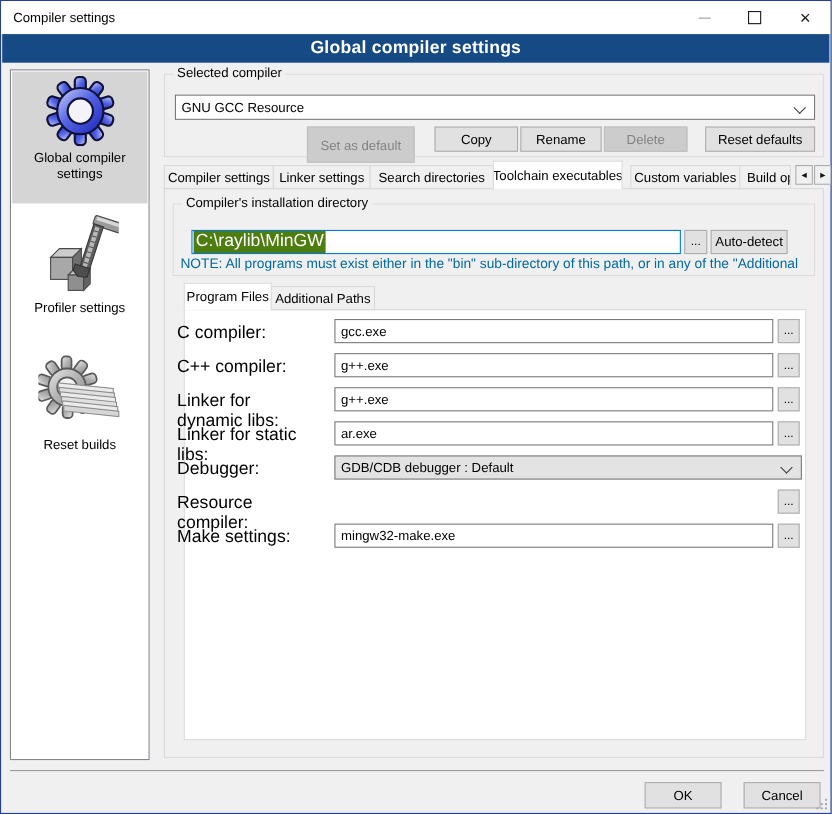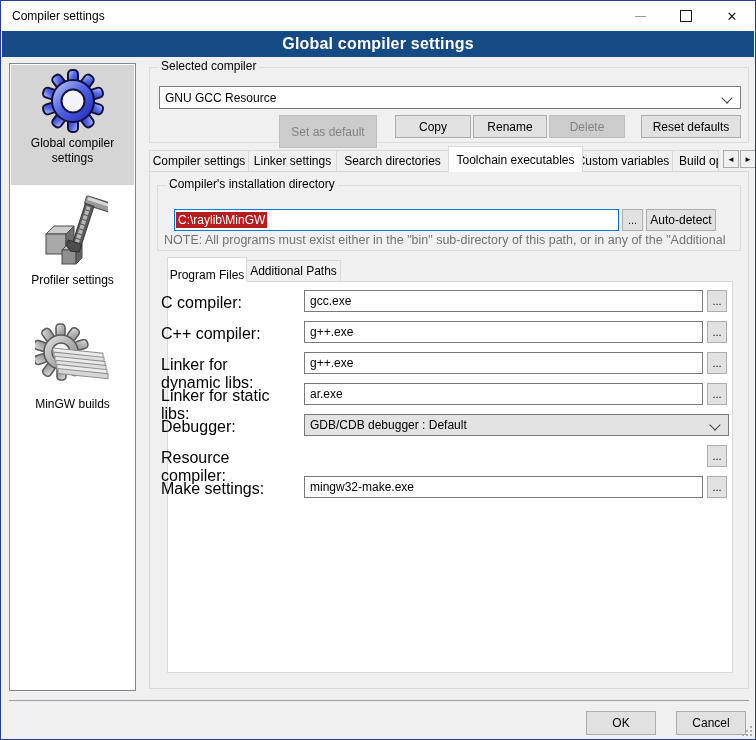--- a/index.html
+++ b/index.html
@@ -48,22 +48,22 @@
   
   .tab{position:absolute;background:#f0f0f0;border:1px solid #d9d9d9;box-sizing:border-box;
        display:flex;align-items:center;justify-content:center;font-size:12px;white-space:nowrap;overflow:hidden;cursor:default;}
   .tab.active{background:#ffffff;border-bottom:none;z-index:3;}
   .panel{position:absolute;background:#f0f0f0;border:1px solid #d9d9d9;box-sizing:border-box;}
   .panel.white{background:#ffffff;}
   .scrollarrow{position:absolute;width:16px;height:18px;background:#f0f0f0;border:1px solid #adadad;box-sizing:border-box;
        display:flex;align-items:center;justify-content:center;font-size:8px;color:#111;cursor:default;}
   
   .path-box{position:absolute;background:#fff;border:1px solid #0078d7;box-sizing:border-box;display:flex;align-items:center;padding:0 1px;}
-  .path-sel{background:#b91c1c;color:#fff;font-size:12px;padding:1px 2px;white-space:nowrap;}
-  .note{position:absolute;color:#737373;font-size:12.5px;white-space:nowrap;overflow:hidden;}
+  .path-sel{background:#4d7c0f;color:#fff;font-size:16px;padding:1px 2px;white-space:nowrap;}
+  .note{position:absolute;color:#0369a1;font-size:12.5px;white-space:nowrap;overflow:hidden;}
   
   .row-label{position:absolute;left:160px;width:125px;font-size:16px;}
   
   .sep{position:absolute;left:8px;top:699px;width:740px;border-top:1px solid #9b9b9b;}
   .grip{position:absolute;right:3px;bottom:3px;width:10px;height:10px;}
 </style>
 </head>
 <body>
 
 <div id="win">
@@ -158,21 +158,21 @@
         </g>
         <g stroke="#8d8d8d" stroke-width="1" fill="#ececec" transform="translate(18,28) skewY(6)">
           <rect x="0" y="0" width="50" height="5"></rect>
           <rect x="1" y="4" width="50" height="5" fill="#e0e0e0"></rect>
           <rect x="2" y="8" width="50" height="5"></rect>
           <rect x="3" y="12" width="50" height="5" fill="#e0e0e0"></rect>
           <rect x="4" y="16" width="50" height="5"></rect>
           <rect x="5" y="20" width="50" height="5" fill="#d6d6d6"></rect>
         </g>
       </svg>
-      <div class="lbl">MinGW builds</div>
+      <div class="lbl">Reset builds</div>
     </div>
   </div>
 
   <div class="groupbox" style="left:148px;top:66px;width:600px;height:76px;">
     <span class="legend">Selected compiler</span>
   </div>
   <div class="combo" style="left:158px;top:85px;width:582px;height:23px;">
     <span>GNU GCC Resource</span>
     <span class="chev" style="top:7px;"></span>
   </div>
@@ -195,21 +195,21 @@
   <div class="panel" style="left:148px;top:170px;width:600px;height:518px;"></div>
   <div class="tab" style="left:148px;top:149px;width:100px;height:22px;">
       <span>Compiler settings</span>
     </div>
   <div class="tab" style="left:247px;top:149px;width:89px;height:22px;">
       <span>Linker settings</span>
     </div>
   <div class="tab" style="left:335px;top:149px;width:113px;height:22px;">
       <span>Search directories</span>
     </div>
-  <div class="tab active" style="left:447px;top:145px;width:135px;height:26px;">
+  <div class="tab active" style="left:447px;top:145px;width:118px;height:26px;">
       <span>Toolchain executables</span>
     </div>
   <div class="tab" style="left:572px;top:149px;width:100px;height:22px;">
       <span>Custom variables</span>
     </div>
   <div class="tab" style="left:671px;top:149px;width:47px;height:22px;justify-content:flex-start;padding-left:6px;">
       <span>Build options</span>
     </div>
   <div class="scrollarrow" style="left:722px;top:149px;">
       <span>◄</span>
@@ -226,21 +226,21 @@
   </div>
   <div class="btn" style="left:621px;top:208px;width:21px;height:22px;font-size:11px;">
       <span>...</span>
     </div>
   <div class="btn" style="left:645px;top:208px;width:70px;height:22px;">
       <span>Auto-detect</span>
     </div>
   <div class="note" style="left:163px;top:232px;width:574px;height:16px;">NOTE: All programs must exist either in the "bin" sub-directory of this path, or in any of the "Additional</div>
 
   <div class="panel white" style="left:166px;top:280px;width:566px;height:392px;"></div>
-  <div class="tab active" style="left:166px;top:256px;width:80px;height:25px;align-items:flex-end;">
+  <div class="tab active" style="left:166px;top:256px;width:80px;height:25px;">
       <span>Program Files</span>
     </div>
   <div class="tab" style="left:245px;top:259px;width:95px;height:22px;">
       <span>Additional Paths</span>
     </div>
 
   <span class="row-label" style="top:293px;">C compiler:</span>
   <input class="textbox" style="left: 303px; top: 289px; width: 399px; height: 22px;" value="gcc.exe">
   <div class="btn" style="left:706px;top:289px;width:20px;height:22px;font-size:11px;">
       <span>...</span>

